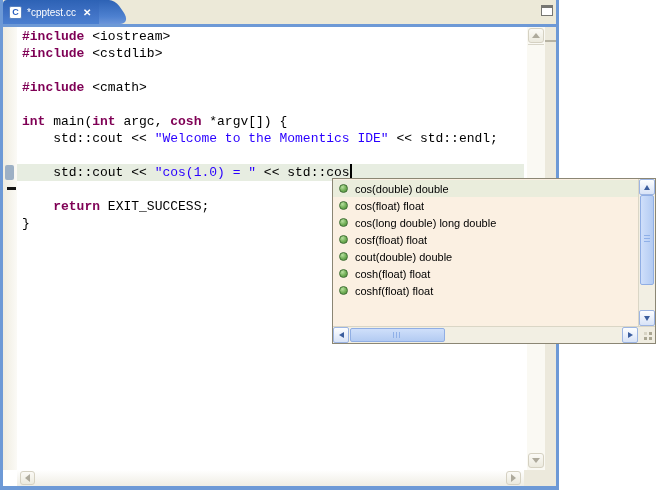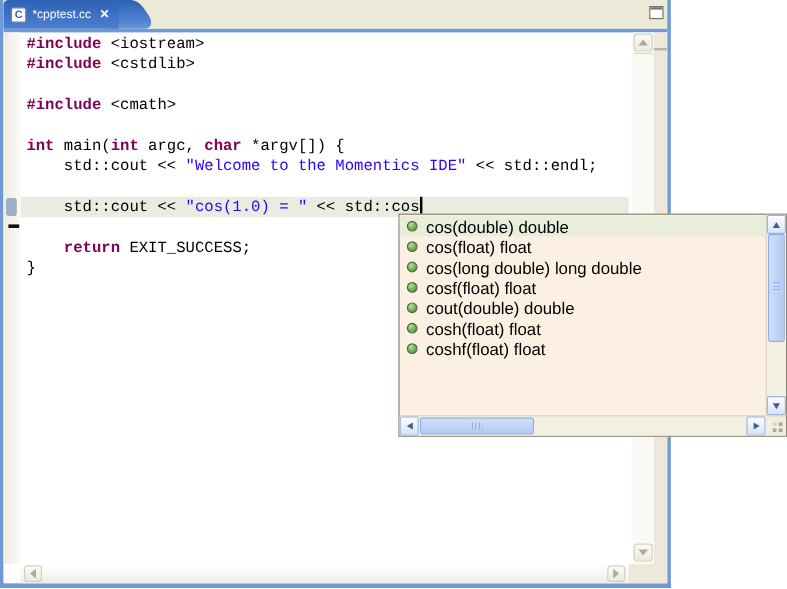--- a/index.html
+++ b/index.html
@@ -97,22 +97,22 @@
     border:1px solid #d5d1c2;border-radius:3px;
   }
   .tri{width:0;height:0;}
   .tri.up-g{border-left:4px solid transparent;border-right:4px solid transparent;border-bottom:5px solid #aeaa9c;}
   .tri.down-g{border-left:4px solid transparent;border-right:4px solid transparent;border-top:5px solid #aeaa9c;}
   .tri.left-g{border-top:4px solid transparent;border-bottom:4px solid transparent;border-right:5px solid #aeaa9c;}
   .tri.right-g{border-top:4px solid transparent;border-bottom:4px solid transparent;border-left:5px solid #aeaa9c;}
 
   
   #popup{
-    position:absolute;left:332px;top:178px;width:324px;height:186px;z-index:10;
-    background:var(--popupbg);border:1px solid #8B8674;font-size:14px;
+    position:absolute;left:332px;top:178px;width:324px;height:166px;z-index:10;
+    background:var(--popupbg);border:1px solid #8B8674;font-size:11px;
   }
   #popup-list{position:absolute;left:0;top:1px;right:17px;bottom:17px;overflow:hidden;}
   .ac-row{height:17px;display:flex;align-items:center;padding-left:6px;gap:7px;white-space:nowrap;}
   .ac-row.selected{background:var(--popupsel);}
   .ac-icon{
     width:9px;height:9px;border-radius:50%;flex:0 0 auto;
     background:radial-gradient(circle at 35% 30%,#b8e0a0,#6fae54 55%,#4e8a3e);
     border:1px solid #3F6F34;
   }
   .ac-label{color:#000;}
@@ -186,21 +186,21 @@
       <div id="current-line-marker" style="top: 138px;"></div>
       <div id="fold-marker" style="top: 160px;"></div>
     </div>
 
     <div id="code-lines">
         <div class="code-line"><span class="tok-keyword">#include</span><span class="tok-plain"> &lt;iostream&gt;</span></div>
         <div class="code-line"><span class="tok-keyword">#include</span><span class="tok-plain"> &lt;cstdlib&gt;</span></div>
         <div class="code-line"></div>
         <div class="code-line"><span class="tok-keyword">#include</span><span class="tok-plain"> &lt;cmath&gt;</span></div>
         <div class="code-line"></div>
-        <div class="code-line"><span class="tok-keyword">int</span><span class="tok-plain"> main(</span><span class="tok-keyword">int</span><span class="tok-plain"> argc, </span><span class="tok-keyword">char</span><span class="tok-plain"> *argv[]) {</span></div>
+        <div class="code-line"><span class="tok-keyword">int</span><span class="tok-plain"> main(</span><span class="tok-keyword">int</span><span class="tok-plain"> argc, </span><span class="tok-keyword">cosh</span><span class="tok-plain"> *argv[]) {</span></div>
         <div class="code-line"><span class="tok-plain">    std::cout &lt;&lt; </span><span class="tok-string">"Welcome to the Momentics IDE"</span><span class="tok-plain"> &lt;&lt; std::endl;</span></div>
         <div class="code-line"></div>
         <div class="code-line highlighted"><span class="tok-plain">    std::cout &lt;&lt; </span><span class="tok-string">"cos(1.0) = "</span><span class="tok-plain"> &lt;&lt; std::cos</span><span class="caret"></span></div>
         <div class="code-line"></div>
         <div class="code-line"><span class="tok-plain">    </span><span class="tok-keyword">return</span><span class="tok-plain"> EXIT_SUCCESS;</span></div>
         <div class="code-line"><span class="tok-plain">}</span></div>
       </div>
 
     <div id="vscroll">
       <div class="ed-btn" style="top:1px;left:1px;right:1px;height:15px;">

